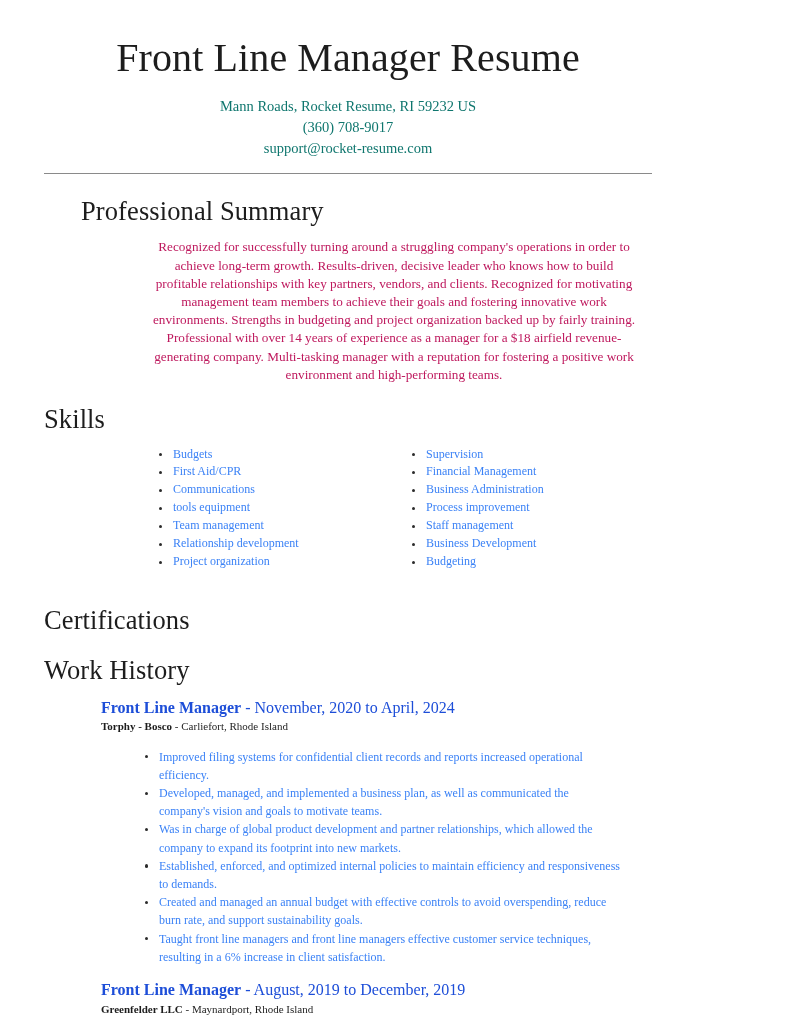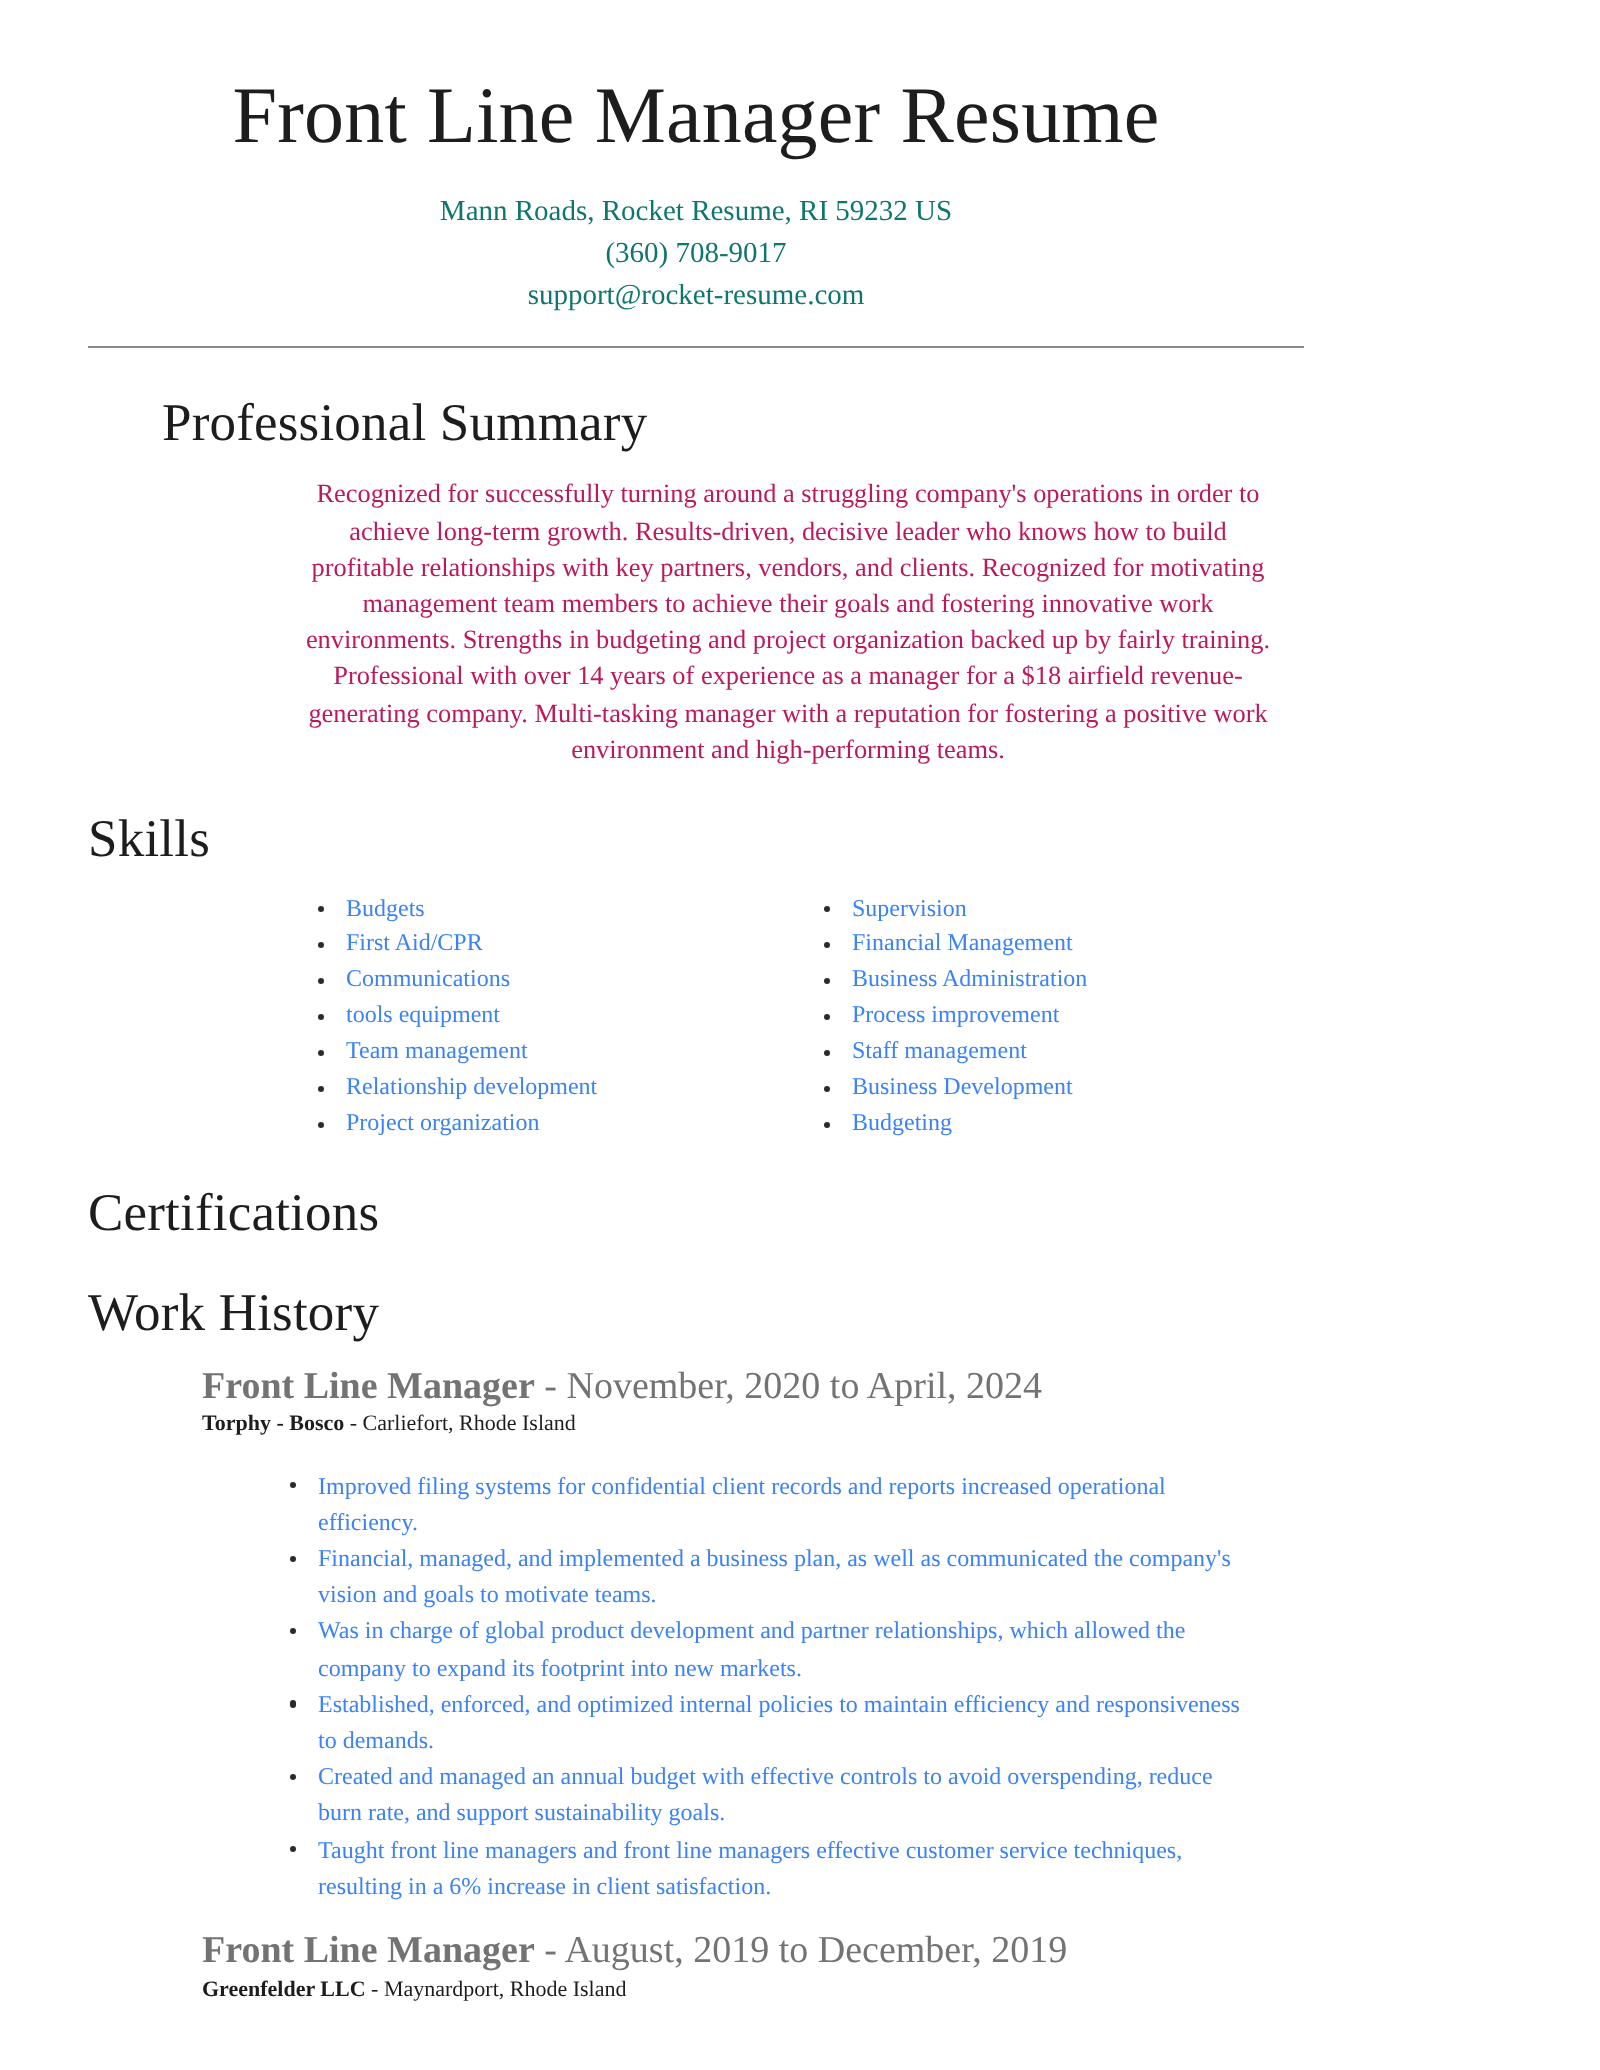--- a/index.html
+++ b/index.html
@@ -106,23 +106,23 @@
   .skills-col { width: 317px; }
   .skills-col ul.bullets > li { line-height: 17.9px; }
 
   .certs-list { padding-left: 102px; }
   .certs-list ul.bullets > li { line-height: 17.9px; }
 
   
   .job { }
   .job-headline {
     padding-left: 57px;
-    font-size: 19px;
+    font-size: 16px;
     line-height: 18.4px;
-    color: #737373;
+    color: #1d4ed8;
   }
   .job-headline .role { font-weight: 700; }
   .job-headline .dates { font-weight: 400; }
   .job-company {
     padding-left: 57px;
     font-size: 11px;
     line-height: 18.4px;
     color: #1d1d1d;
   }
   .job-company .company { font-weight: 700; }
@@ -176,38 +176,38 @@
           <li>Business Administration</li>
           <li>Process improvement</li>
           <li>Staff management</li>
           <li>Business Development</li>
           <li>Budgeting</li>
         </ul>
       </div>
     </div>
   </div>
 
-  <div class="section" style="margin-top:20px;">
+  <div class="section" style="margin-top:34px;">
     <h2 class="section-title">Certifications</h2>
   </div>
 
   <div class="section" style="margin-top:20px;">
     <h2 class="section-title">Work History</h2>
 
     <div class="job" style="margin-top:13px;">
       <div class="job-headline">
         <span class="role">Front Line Manager</span><span class="dates"> - November, 2020 to April, 2024</span>
       </div>
       <div class="job-company">
         <span class="company">Torphy - Bosco</span><span class="place"> - Carliefort, Rhode Island</span>
       </div>
       <div class="job-bullets">
         <ul class="bullets">
           <li>Improved filing systems for confidential client records and reports increased operational efficiency.</li>
-          <li>Financial, managed, and implemented a business plan, as well as communicated the company's vision and goals to motivate teams.</li>
+          <li>Developed, managed, and implemented a business plan, as well as communicated the company's vision and goals to motivate teams.</li>
           <li>Was in charge of global product development and partner relationships, which allowed the company to expand its footprint into new markets.</li>
           <li>Established, enforced, and optimized internal policies to maintain efficiency and responsiveness to demands.</li>
           <li>Created and managed an annual budget with effective controls to avoid overspending, reduce burn rate, and support sustainability goals.</li>
           <li>Taught front line managers and front line managers effective customer service techniques, resulting in a 6% increase in client satisfaction.</li>
         </ul>
       </div>
     </div>
 
     <div class="job" style="margin-top:15px;">
       <div class="job-headline">

